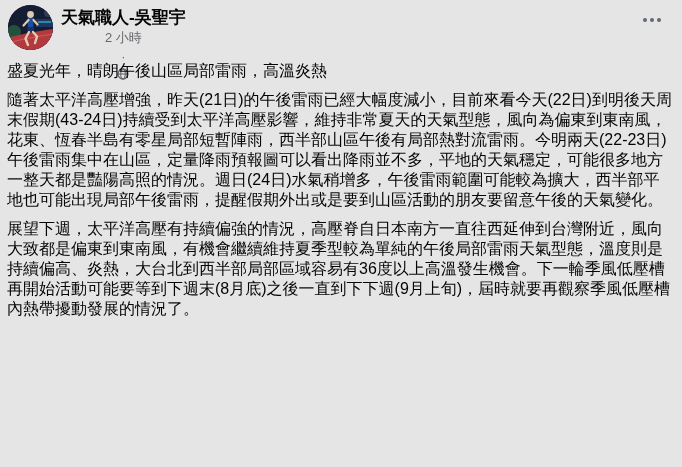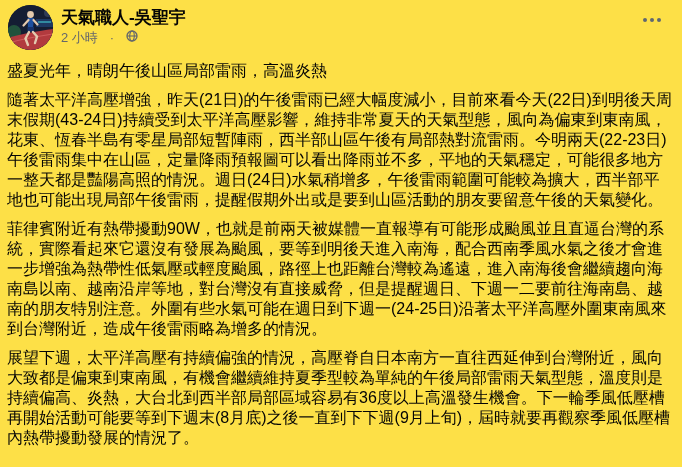--- a/index.html
+++ b/index.html
@@ -3,21 +3,21 @@
 <meta charset="utf-8">
 <style>
   * { margin: 0; padding: 0; box-sizing: border-box; }
   html, body { background: #ffffff; }
   body { font-family: "Liberation Sans", "DejaVu Sans", sans-serif; }
 
   .post {
     position: relative;
     width: 682px;
     height: 467px;
-    background: #fde047;
+    background: #e5e5e5;
     overflow: hidden;
   }
 
   
   .header {
     display: flex;
     align-items: flex-start;
     padding: 5px 16px 0 8px;
     height: 50px;
   }
@@ -40,25 +40,26 @@
   .author {
     font-size: 17px;
     font-weight: 700;
     color: #050505;
     line-height: 21px;
     cursor: pointer;
   }
   .meta {
     display: flex;
     align-items: center;
-    gap: 12px;
+    gap: 2px;
     font-size: 13px;
     color: #65676b;
     line-height: 17px;
     margin-top: 1px;
+    flex-direction: column;
   }
   .meta .globe { display: inline-block; }
   .more-btn {
     position: absolute;
     top: 8px;
     right: 14px;
     width: 32px;
     height: 24px;
     display: flex;
     align-items: center;
@@ -129,17 +130,16 @@
         <circle cx="3" cy="3" r="2" fill="#606770"></circle>
         <circle cx="10" cy="3" r="2" fill="#606770"></circle>
         <circle cx="17" cy="3" r="2" fill="#606770"></circle>
       </svg>
     </div>
   </div>
 
   <div class="body">
     <p>盛夏光年，晴朗午後山區局部雷雨，高溫炎熱</p>
     <p>隨著太平洋高壓增強，昨天(21日)的午後雷雨已經大幅度減小，目前來看今天(22日)到明後天周末假期(43-24日)持續受到太平洋高壓影響，維持非常夏天的天氣型態，風向為偏東到東南風，花東、恆春半島有零星局部短暫陣雨，西半部山區午後有局部熱對流雷雨。今明兩天(22-23日)午後雷雨集中在山區，定量降雨預報圖可以看出降雨並不多，平地的天氣穩定，可能很多地方一整天都是豔陽高照的情況。週日(24日)水氣稍增多，午後雷雨範圍可能較為擴大，西半部平地也可能出現局部午後雷雨，提醒假期外出或是要到山區活動的朋友要留意午後的天氣變化。</p>
-    <p>菲律賓附近有熱帶擾動90W，也就是前兩天被媒體一直報導有可能形成颱風並且直逼台灣的系統，實際看起來它還沒有發展為颱風，要等到明後天進入南海，配合西南季風水氣之後才會進一步增強為熱帶性低氣壓或輕度颱風，路徑上也距離台灣較為遙遠，進入南海後會繼續趨向海南島以南、越南沿岸等地，對台灣沒有直接威脅，但是提醒週日、下週一二要前往海南島、越南的朋友特別注意。外圍有些水氣可能在週日到下週一(24-25日)沿著太平洋高壓外圍東南風來到台灣附近，造成午後雷雨略為增多的情況。</p>
     <p>展望下週，太平洋高壓有持續偏強的情況，高壓脊自日本南方一直往西延伸到台灣附近，風向大致都是偏東到東南風，有機會繼續維持夏季型較為單純的午後局部雷雨天氣型態，溫度則是持續偏高、炎熱，大台北到西半部局部區域容易有36度以上高溫發生機會。下一輪季風低壓槽再開始活動可能要等到下週末(8月底)之後一直到下下週(9月上旬)，屆時就要再觀察季風低壓槽內熱帶擾動發展的情況了。</p>
   </div>
 
 </div>
 
 </body></html>

